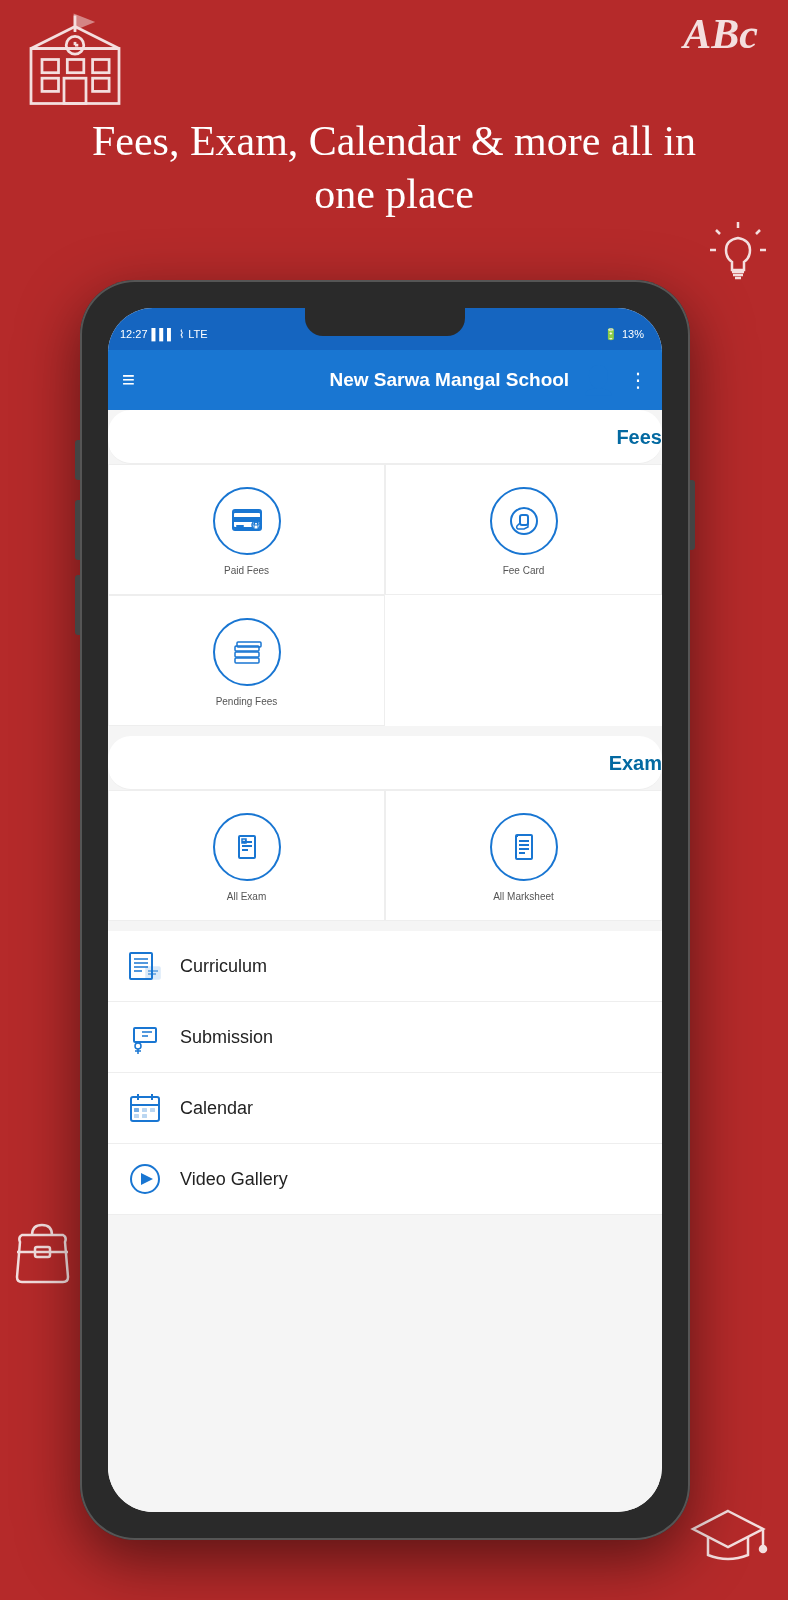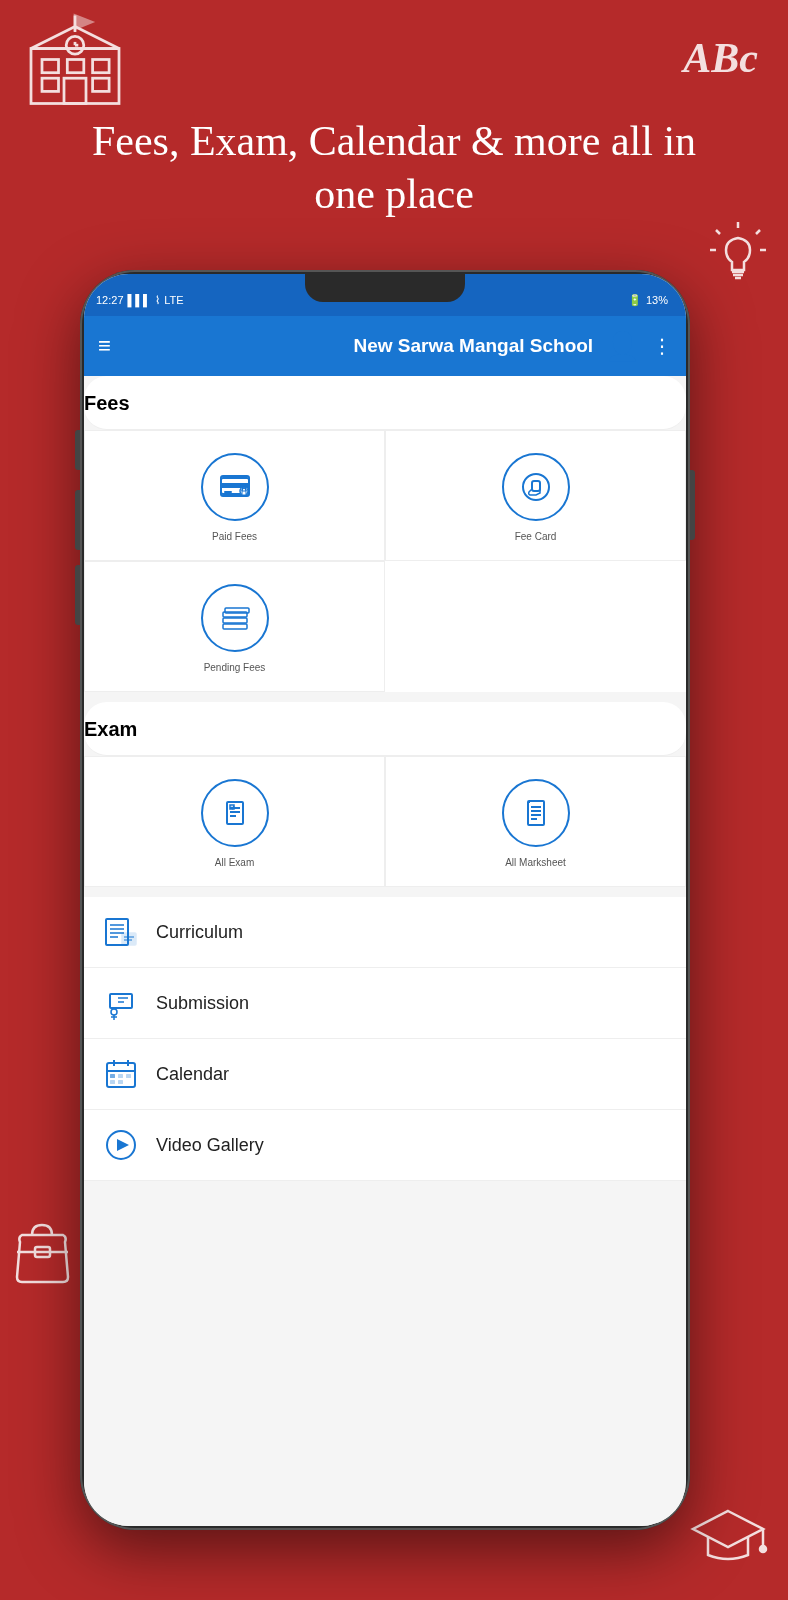--- a/index.html
+++ b/index.html
@@ -24,21 +24,20 @@
     .bg-abc-icon {
       position: absolute;
       top: 10px;
       right: 30px;
       font-size: 42px;
       color: white;
       font-style: italic;
       font-weight: bold;
       opacity: 0.85;
       font-family: Georgia, serif;
-      margin-top: 24px;
     }
     .bg-bulb-icon {
       position: absolute;
       top: 220px;
       right: 20px;
       font-size: 50px;
       color: white;
       opacity: 0.85;
     }
     .bg-bag-icon {
@@ -69,27 +68,27 @@
       font-size: 42px;
       font-weight: 300;
       line-height: 1.25;
       padding: 0 60px;
       font-family: Georgia, serif;
     }
 
     
     .phone-frame {
       position: absolute;
-      top: 270px;
+      top: 280px;
       left: 80px;
       width: 610px;
       height: 1260px;
       background: #2a2a2a;
       border-radius: 55px;
-      padding: 4px;
+      padding: 28px;
       box-shadow: 0 20px 60px rgba(0,0,0,0.5), inset 0 0 0 2px #555;
     }
     .phone-screen {
       width: 100%;
       height: 100%;
       background: white;
       border-radius: 45px;
       overflow: hidden;
       position: relative;
     }
@@ -167,25 +166,25 @@
     
     .content {
       background: #f5f5f5;
       height: calc(100% - 102px);
       overflow-y: auto;
     }
 
     
     .section-header {
       background: white;
-      text-align: left;
+      text-align: right;
       padding: 16px 0 14px;
       font-size: 20px;
       font-weight: 700;
-      color: #000000;
+      color: #0369a1;
       border-bottom: 1px solid #eee;
       border-radius: 23px;
     }
 
     
     .icon-grid {
       background: white;
       display: grid;
       grid-template-columns: 1fr 1fr;
     }

